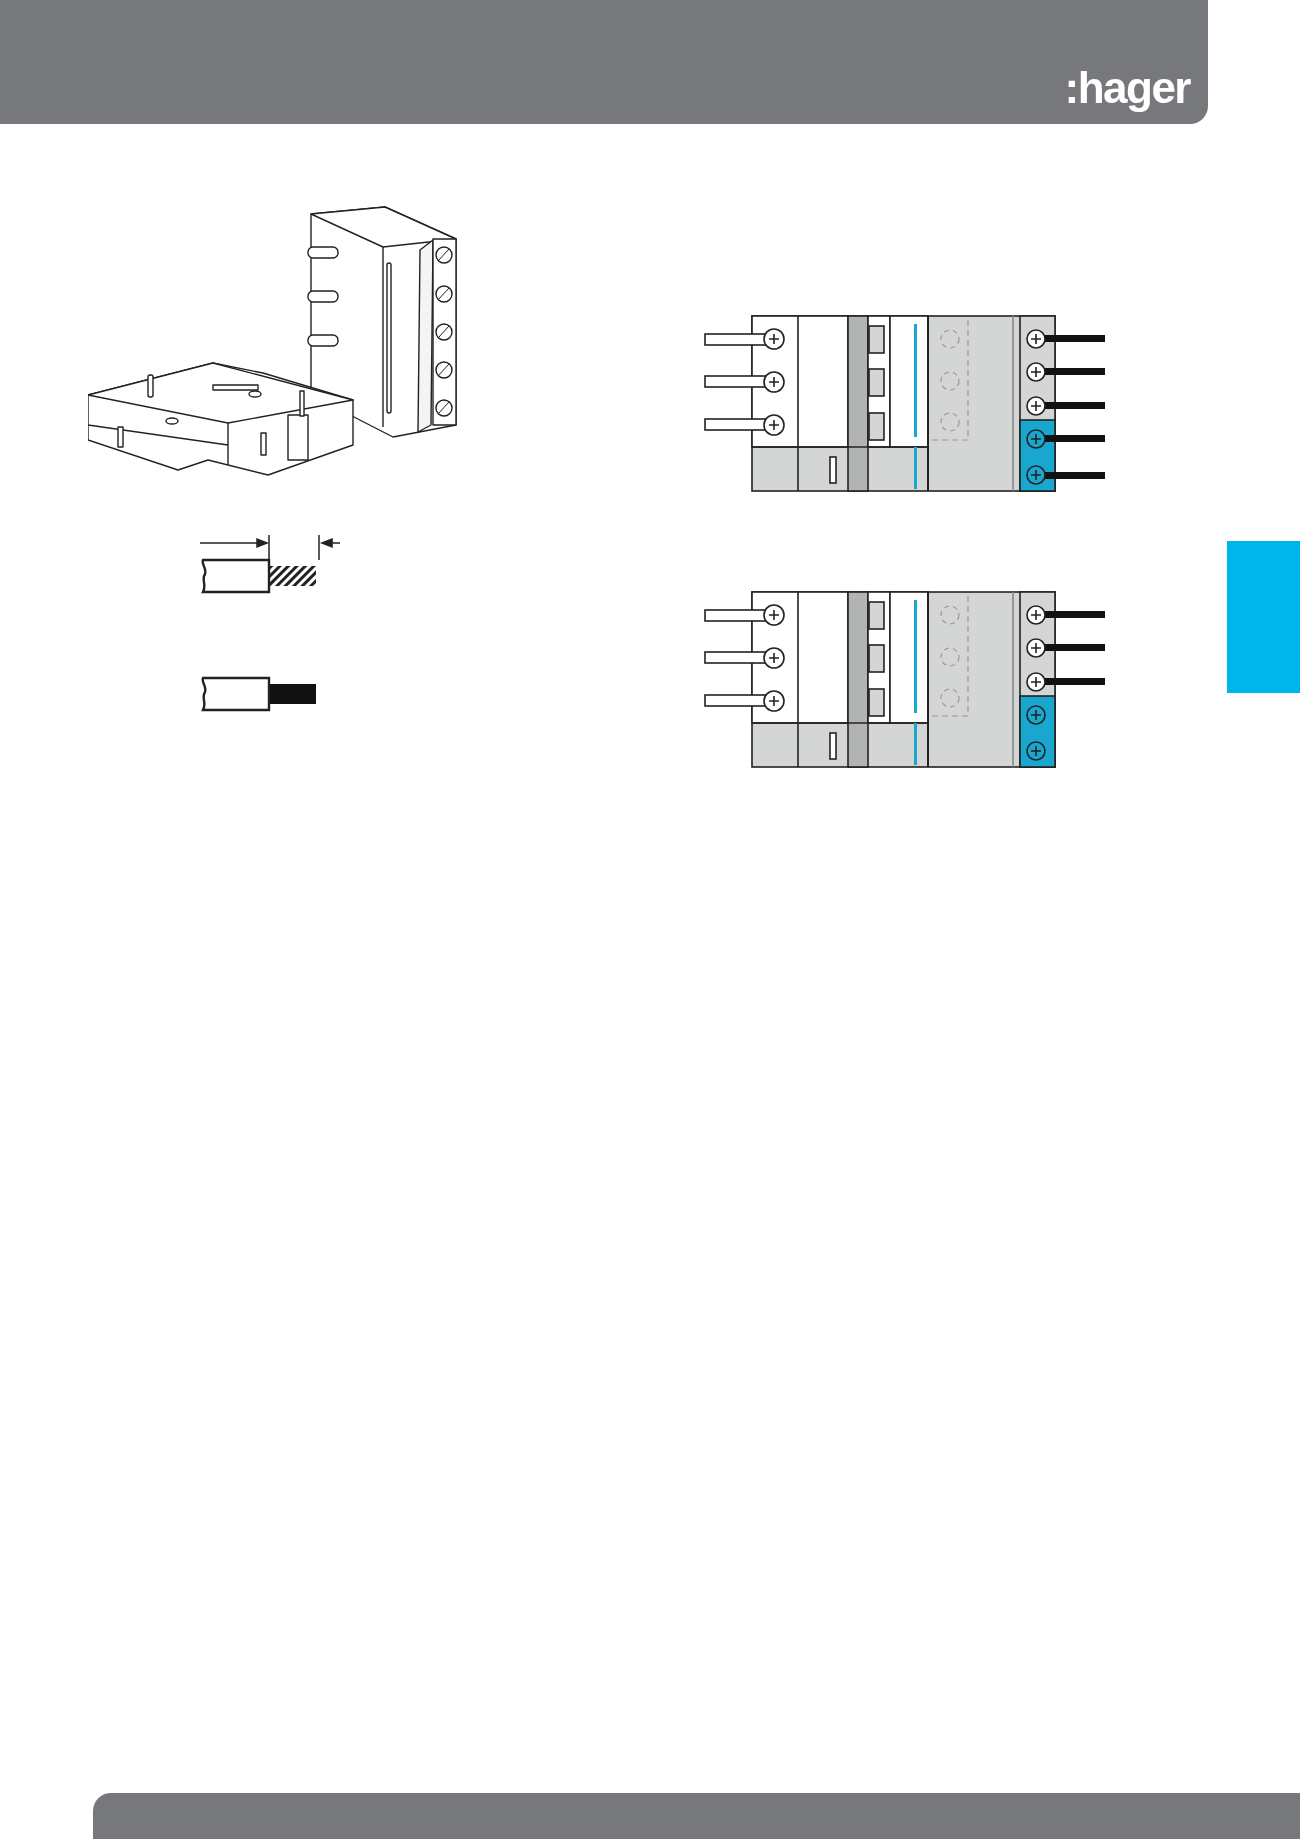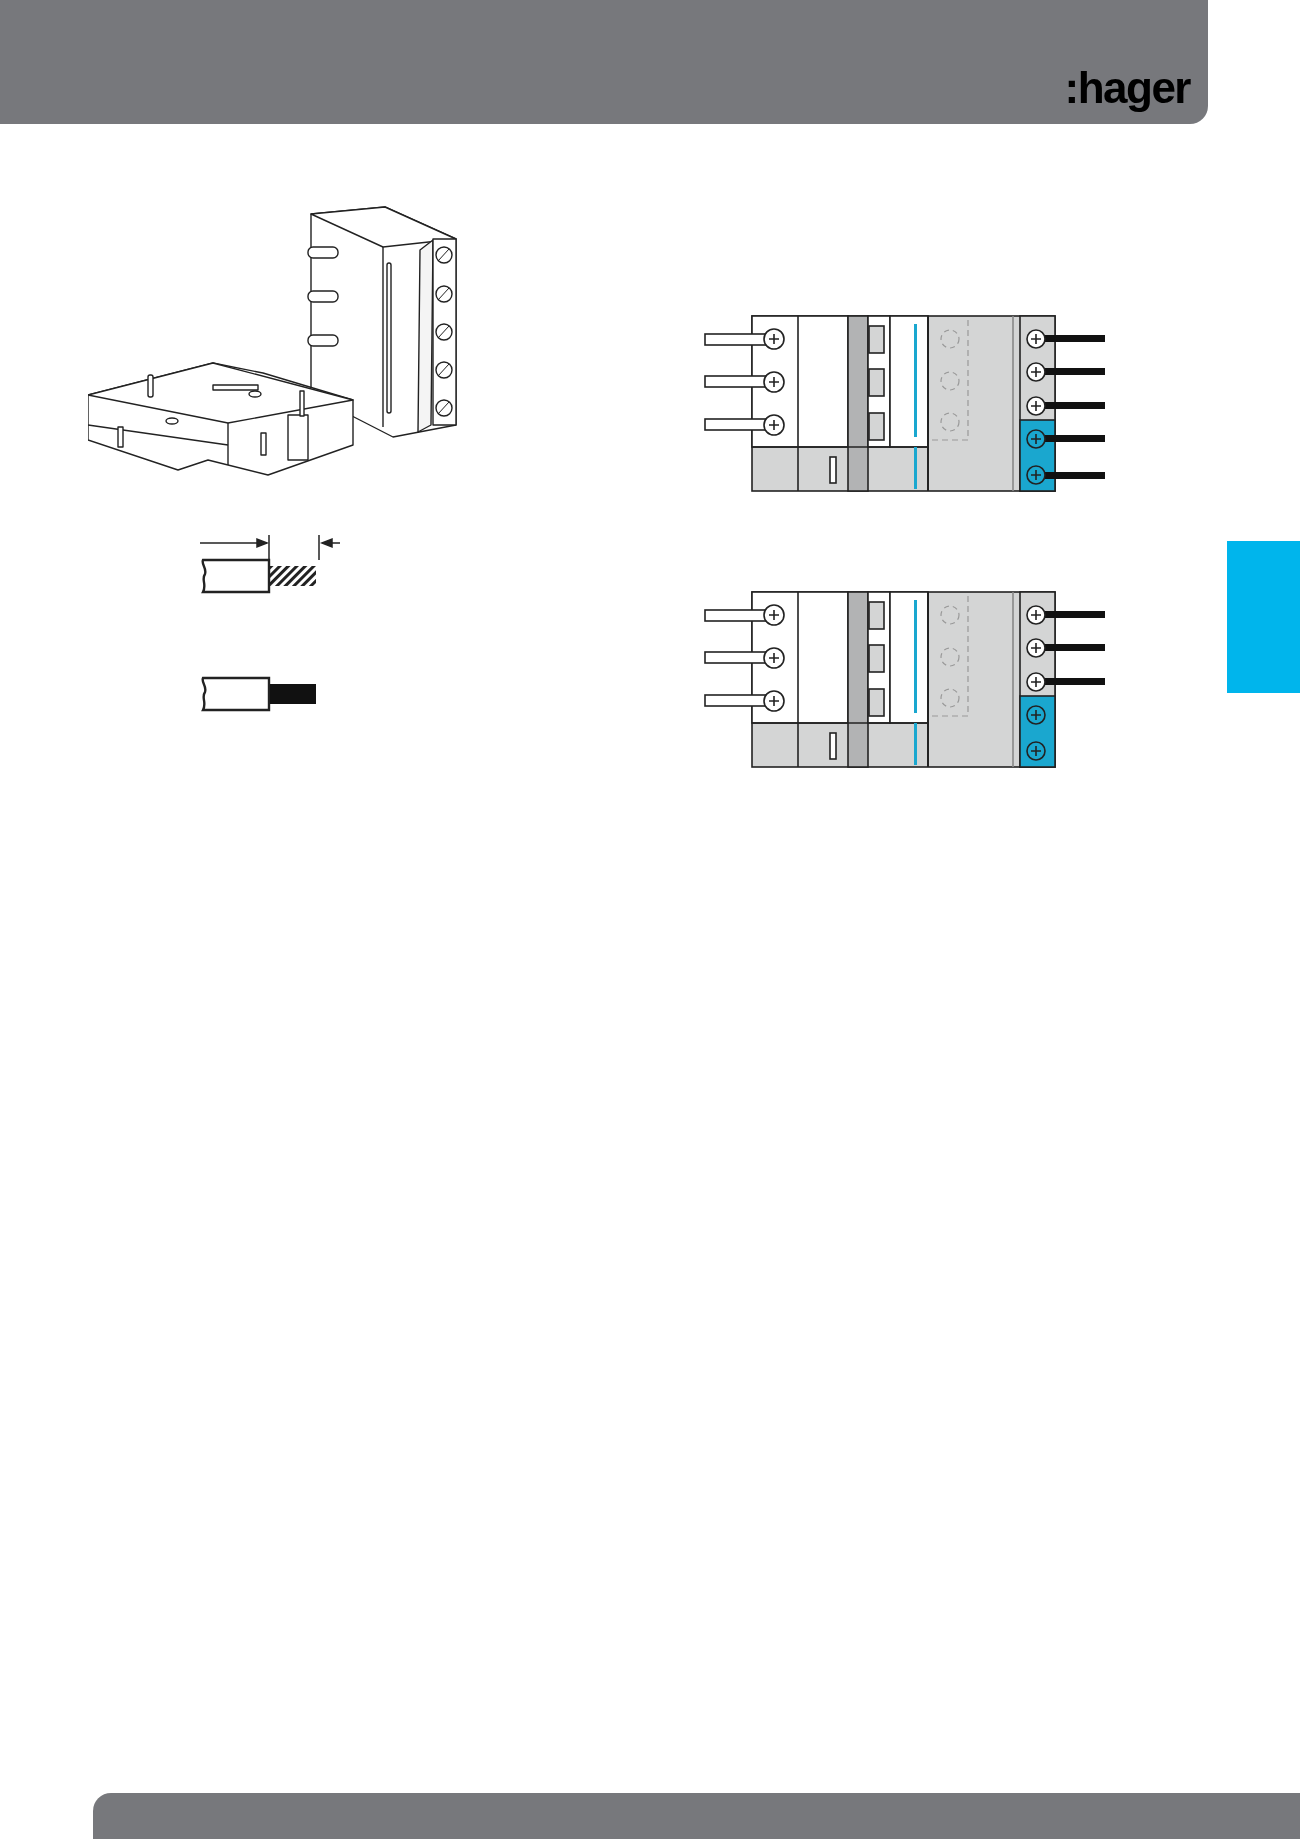--- a/index.html
+++ b/index.html
@@ -5,21 +5,21 @@
   html, body { margin: 0; padding: 0; }
   body {
     width: 1300px; height: 1839px; position: relative; overflow: hidden;
     background: #ffffff; font-family: "Liberation Sans", sans-serif;
   }
   .header {
     position: absolute; left: 0; top: 0; width: 1208px; height: 124px;
     background: #77787c; border-bottom-right-radius: 18px;
   }
   .logo {
-    position: absolute; right: 18px; top: 66px; color: #000000;
+    position: absolute; right: 18px; top: 66px; color: #ffffff;
     font-family: "Liberation Sans", sans-serif; font-weight: bold;
     font-size: 44px; letter-spacing: -1.5px; line-height: 1;
   }
   .side-tab {
     position: absolute; left: 1227px; top: 541px; width: 73px; height: 152px;
     background: #00b5ec;
   }
   .footer {
     position: absolute; left: 93px; top: 1793px; width: 1207px; height: 46px;
     background: #77787c; border-top-left-radius: 18px;

